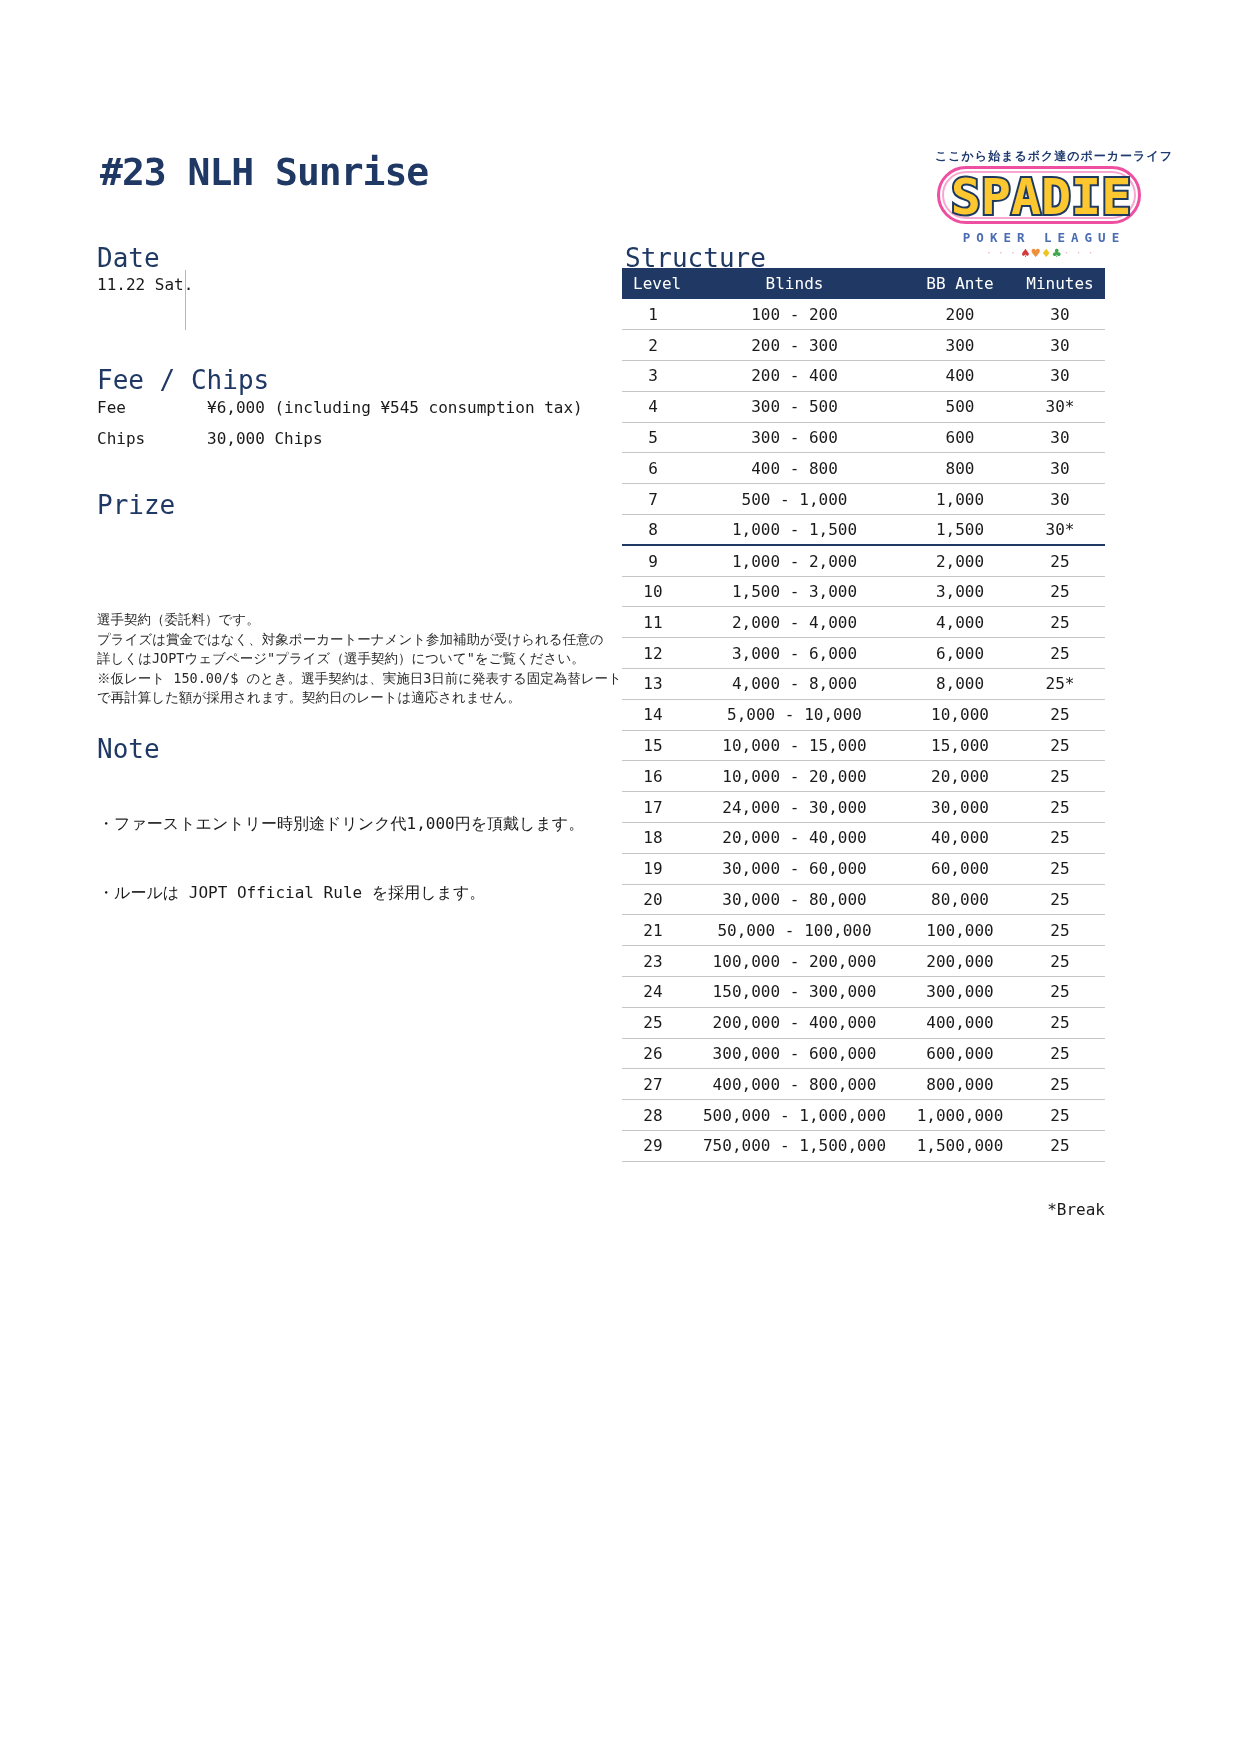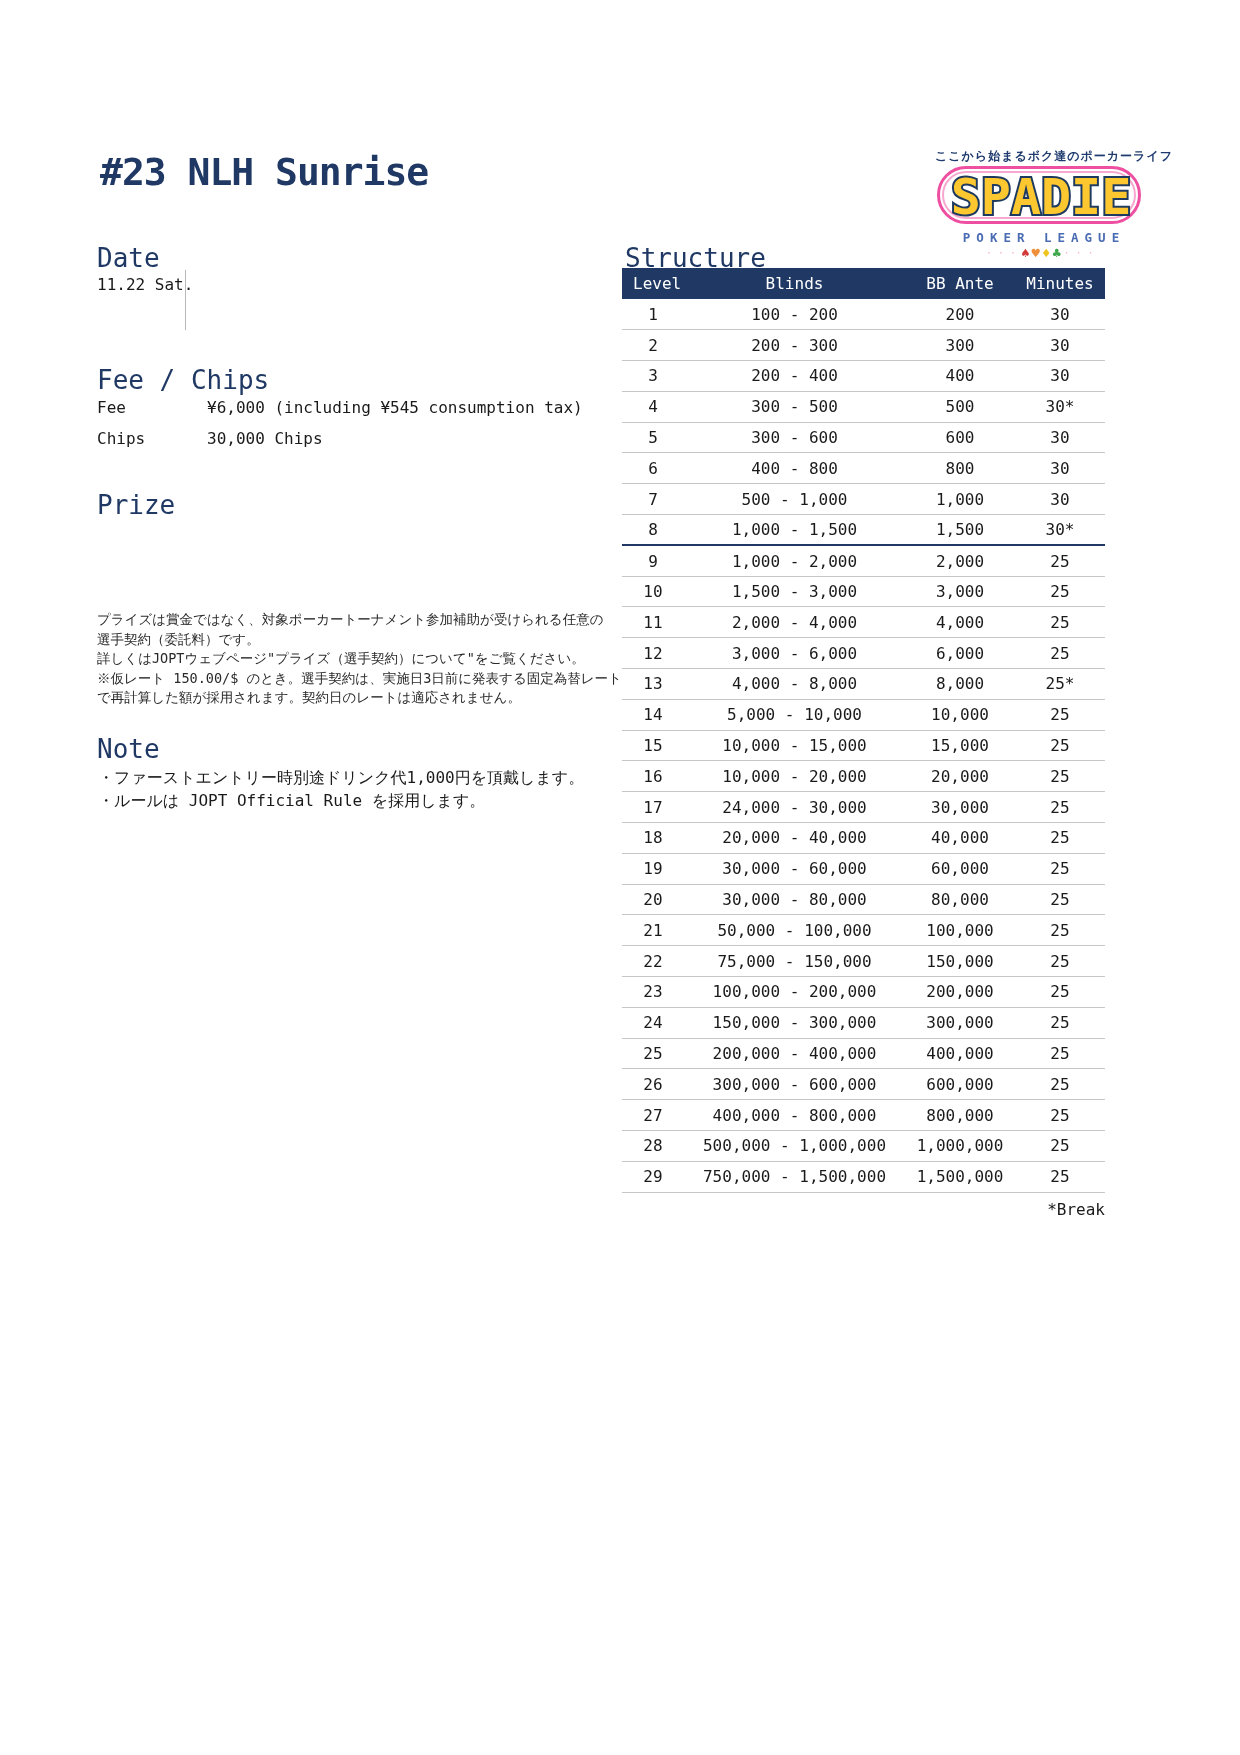--- a/index.html
+++ b/index.html
@@ -60,21 +60,21 @@
   .prize-label {
     width:98px; flex:0 0 98px; background:#1f3864; color:#ffffff;
     display:flex; align-items:center; justify-content:center; font-size:16px;
   }
   .prize-value { flex:1; display:flex; align-items:center; justify-content:center; font-size:16px; color:#1a1a1a; }
   .disclaimer { position:absolute; left:97px; top:610px; width:528px; font-size:13.5px; color:#2a2a2a; }
   .disclaimer-line { line-height:19.5px; white-space:nowrap; }
   
   .sec-note-heading { position:absolute; left:97px; top:734px; }
   .note-items { position:absolute; left:98px; top:766px; width:528px; }
-  .note-item { font-size:16px; line-height:23px; white-space:nowrap; }
+  .note-item { font-size:16px; line-height:23px; white-space:nowrap;margin-top:46px; }
   
   .sec-structure-heading { position:absolute; left:625px; top:243px; }
   .structure-table {
     position:absolute; left:622px; top:268px; width:483px;
     border-collapse:collapse; table-layout:fixed;
   }
   .structure-table th {
     background:#1f3864; color:#ffffff; font-weight:500; font-size:16px;
     height:31px; text-align:center; padding:0;
   }
@@ -117,22 +117,22 @@
         <span class="kv-value">¥6,000 (including ¥545 consumption tax)</span>
       </div>
       <div class="kv-row">
         <span class="kv-label">Chips</span>
         <span class="kv-value">30,000 Chips</span>
       </div>
     </div>
 
   <h2 class="sec-heading sec-prize-heading">Prize</h2>
   <div class="disclaimer">
+      <div class="disclaimer-line">選手契約（委託料）です。</div>
       <div class="disclaimer-line">プライズは賞金ではなく、対象ポーカートーナメント参加補助が受けられる任意の</div>
-      <div class="disclaimer-line">選手契約（委託料）です。</div>
       <div class="disclaimer-line">詳しくはJOPTウェブページ"プライズ（選手契約）について"をご覧ください。</div>
       <div class="disclaimer-line">※仮レート 150.00/$ のとき。選手契約は、実施日3日前に発表する固定為替レート</div>
       <div class="disclaimer-line">で再計算した額が採用されます。契約日のレートは適応されません。</div>
     </div>
 
   <h2 class="sec-heading sec-note-heading">Note</h2>
   <div class="note-items">
       <div class="note-item">・ファーストエントリー時別途ドリンク代1,000円を頂戴します。</div>
       <div class="note-item">・ルールは JOPT Official Rule を採用します。</div>
     </div>
@@ -268,26 +268,20 @@
           <td>80,000</td>
           <td>25</td>
         </tr>
         <tr>
           <td>21</td>
           <td>50,000 - 100,000</td>
           <td>100,000</td>
           <td>25</td>
         </tr>
         <tr>
-          <td>22</td>
-          <td>75,000 - 150,000</td>
-          <td>150,000</td>
-          <td>25</td>
-        </tr>
-        <tr>
           <td>23</td>
           <td>100,000 - 200,000</td>
           <td>200,000</td>
           <td>25</td>
         </tr>
         <tr>
           <td>24</td>
           <td>150,000 - 300,000</td>
           <td>300,000</td>
           <td>25</td>

